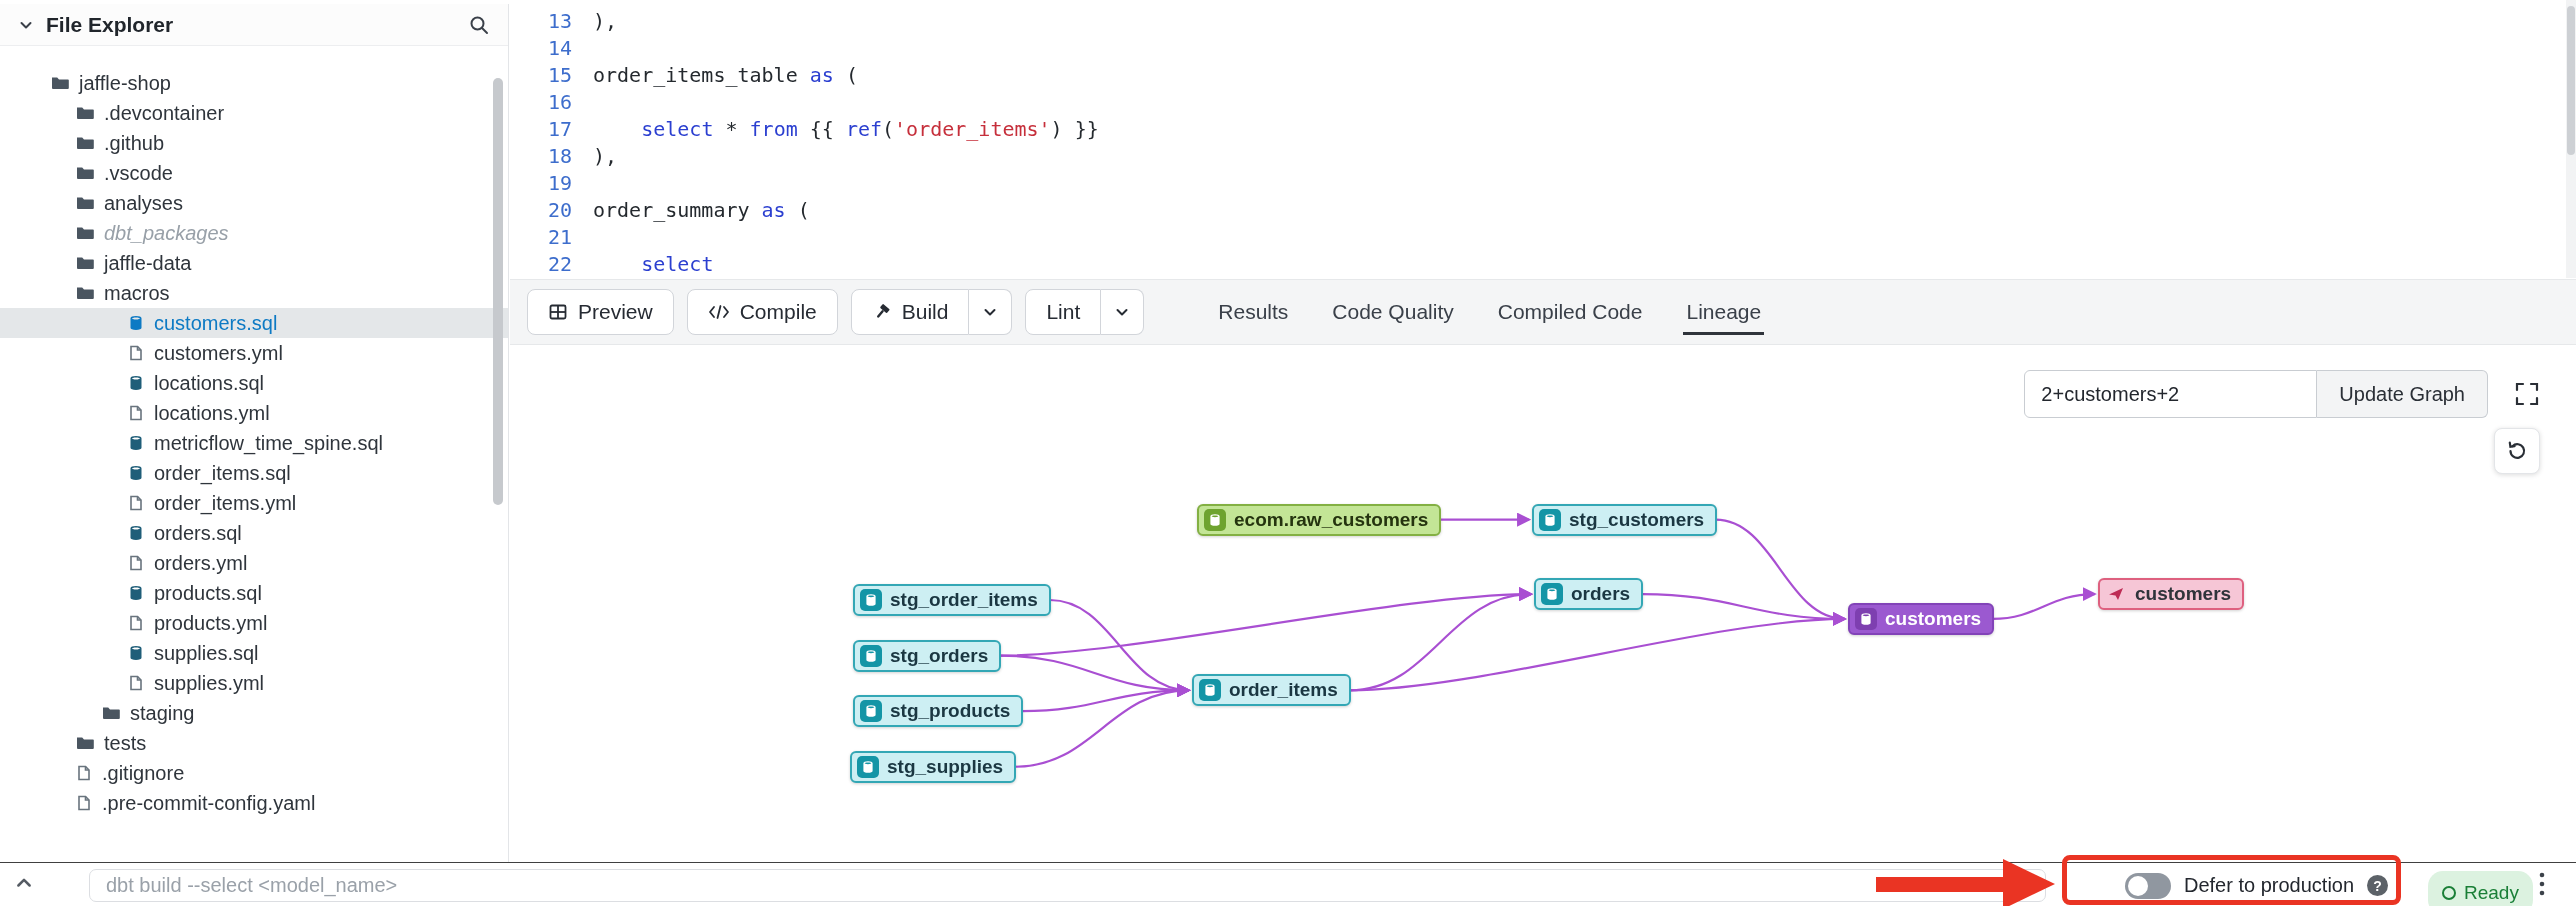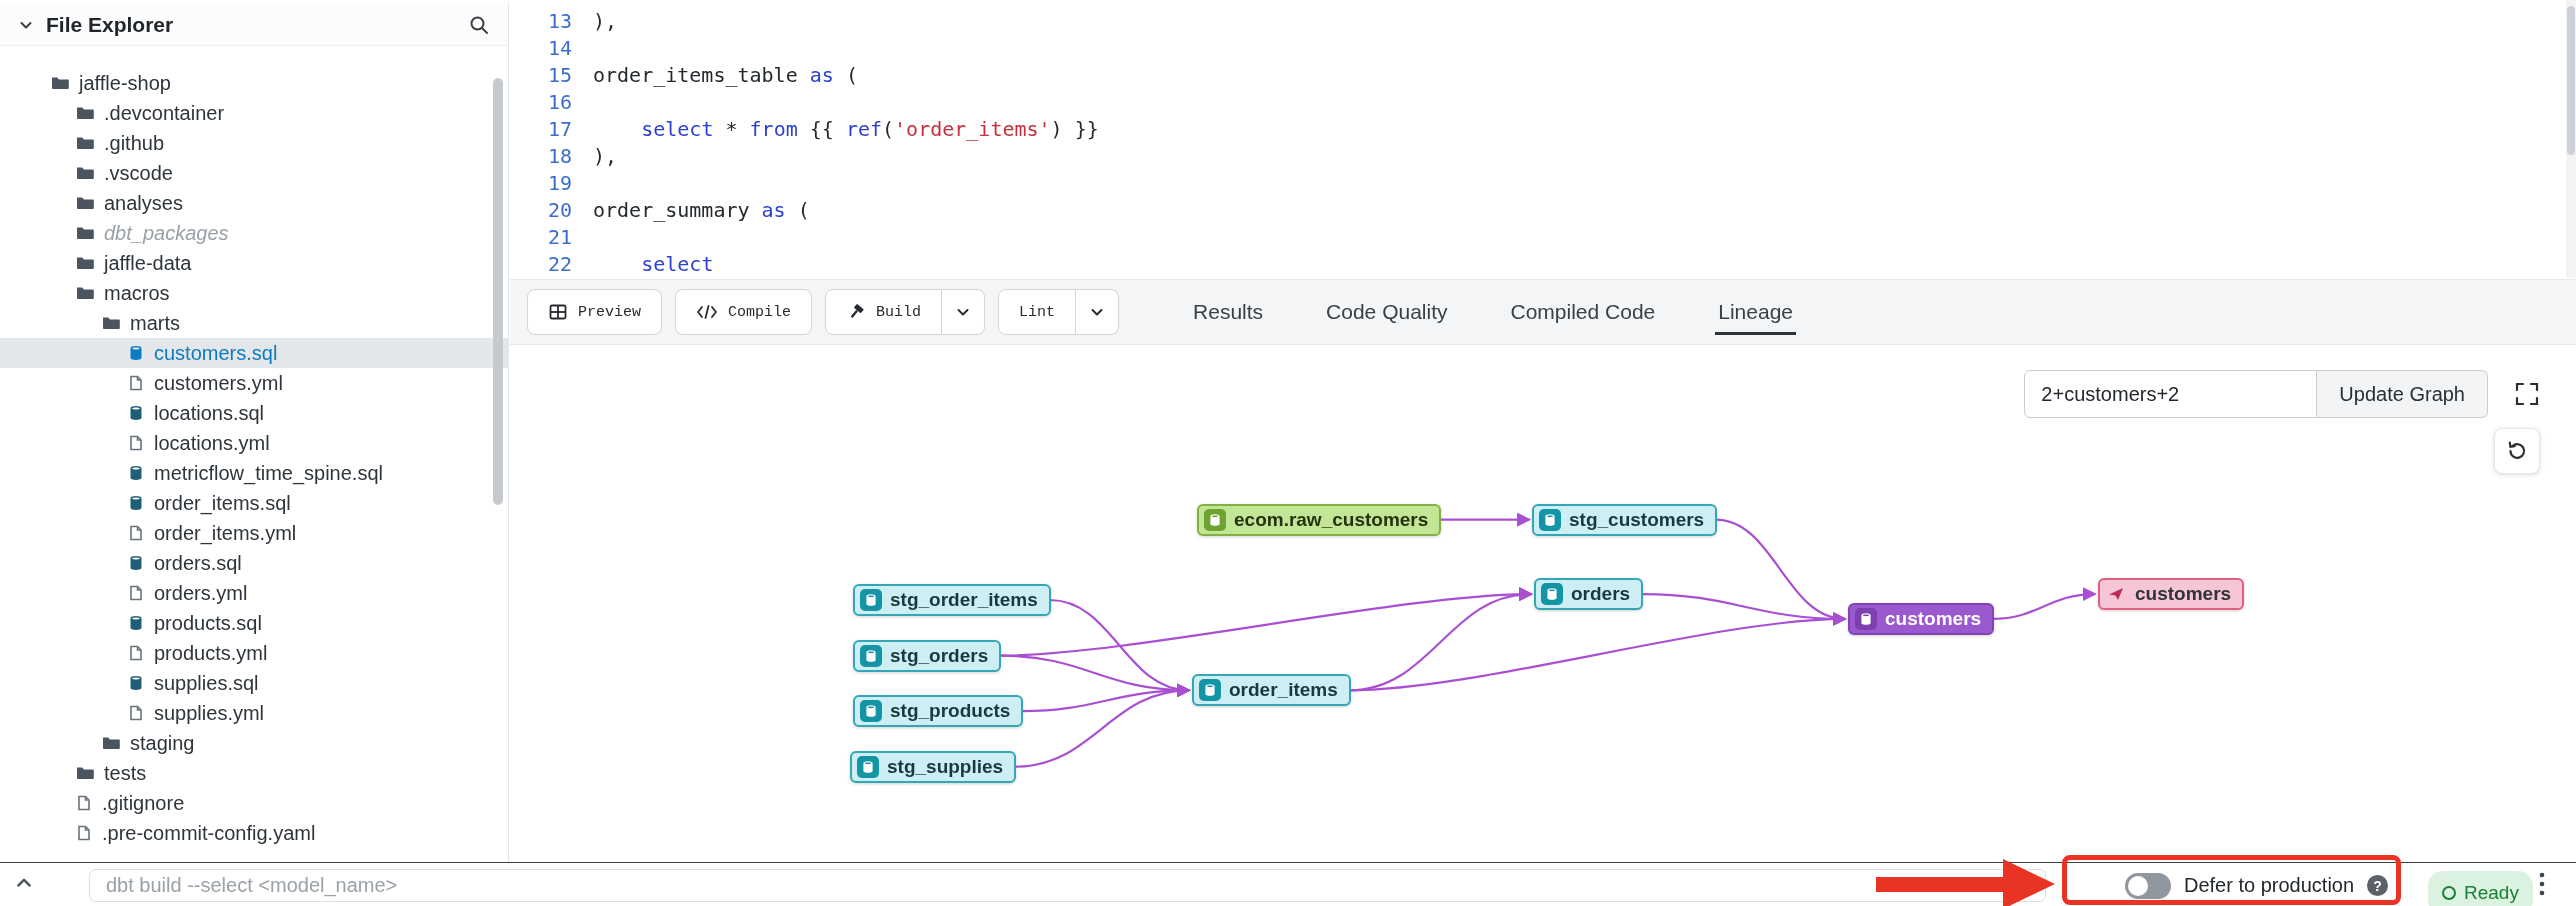--- a/index.html
+++ b/index.html
@@ -40,24 +40,24 @@
                          background:#CDD0D4; border-radius:4px; }
 
   
   .toolbar { position:absolute; left:510px; top:279px; width:2066px; height:66px;
              background:#F4F5F6; border-top:1px solid #E6E8EA; border-bottom:1px solid #E6E8EA;
              display:flex; align-items:center; padding-left:17px; }
   .toolbar-buttons { display:flex; align-items:center; }
   .btn-group { display:flex; margin-right:13px; }
   .tb-btn { display:flex; align-items:center; gap:10px; height:46px; padding:0 20px;
             background:#fff; border:1px solid #D2D5DA; border-radius:8px;
-            font-size:15px; color:#262B33; font-family:Liberation Mono, monospace; cursor:pointer; }
+            font-size:21px; color:#262B33; font-family:Liberation Sans, sans-serif; cursor:pointer; }
   .btn-group .tb-btn.main-split { border-top-right-radius:0; border-bottom-right-radius:0; }
   .tb-btn.split { border-left:none; border-top-left-radius:0; border-bottom-left-radius:0; padding:0 13px; }
-  .tabs { display:flex; gap:57px; margin-left:58px; height:100%; align-items:center; }
+  .tabs { display:flex; gap:38px; margin-left:58px; height:100%; align-items:center; }
   .tab { position:relative; font-size:21px; color:#3A4049; height:100%;
          display:flex; align-items:center; padding:0 3px; cursor:pointer; }
   .tab.active::after { content:""; position:absolute; left:0; right:0; bottom:9px;
                        height:3px; background:#2F343B; }
 
   
   .lineage { position:absolute; left:510px; top:345px; width:2066px; height:517px; background:#fff; }
   .edges { position:absolute; left:0; top:0; z-index:1; }
   .edge { fill:none; stroke:#A94FD2; stroke-width:2.2; }
   .lnode { position:absolute; display:flex; align-items:center; gap:8px; height:32px;
@@ -197,28 +197,20 @@
         </span>
         <span class="tree-label">jaffle-data</span>
       </div>
       <div class="tree-item" style="padding-left: 75px;">
         <span class="tree-icon ticon-folder">
           <svg width="20" height="20" viewBox="0 0 20 20">
             <path fill="currentColor" d="M2 4.5h5.2l1.8 2H18a.8.8 0 0 1 .8.8V15a1 1 0 0 1-1 1H3a1 1 0 0 1-1-1Z"></path>
           </svg>
         </span>
         <span class="tree-label">macros</span>
-      </div>
-      <div class="tree-item" style="padding-left: 101px;">
-        <span class="tree-icon ticon-folder">
-          <svg width="20" height="20" viewBox="0 0 20 20">
-            <path fill="currentColor" d="M2 4.5h5.2l1.8 2H18a.8.8 0 0 1 .8.8V15a1 1 0 0 1-1 1H3a1 1 0 0 1-1-1Z"></path>
-          </svg>
-        </span>
-        <span class="tree-label">marts</span>
       </div>
       <div class="tree-item selected" style="padding-left: 127px;">
         <span class="tree-icon ticon-sql">
           <svg width="18" height="18" viewBox="0 0 18 18">
             <path fill="currentColor" d="M9 2C5.7 2 3.5 2.9 3.5 4.2v9.6C3.5 15.1 5.7 16 9 16s5.5-.9 5.5-2.2V4.2C14.5 2.9 12.3 2 9 2zm0 1.5c2.6 0 4 .7 4 1s-1.4 1-4 1-4-.7-4-1 1.4-1 4-1z"></path>
           </svg>
         </span>
         <span class="tree-label">customers.sql</span>
       </div>
       <div class="tree-item" style="padding-left: 127px;">

